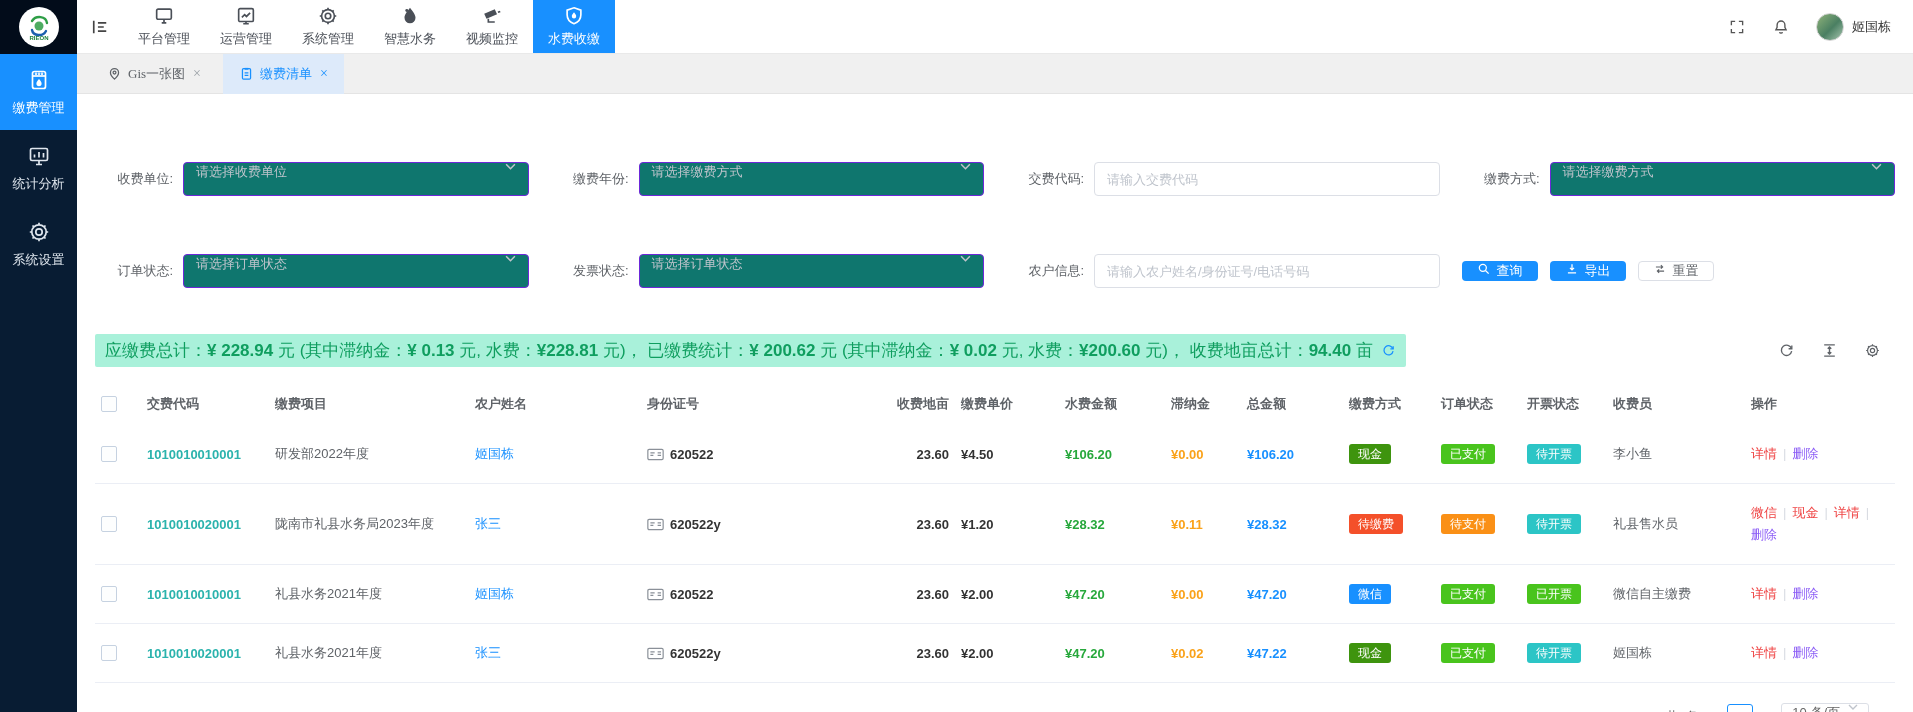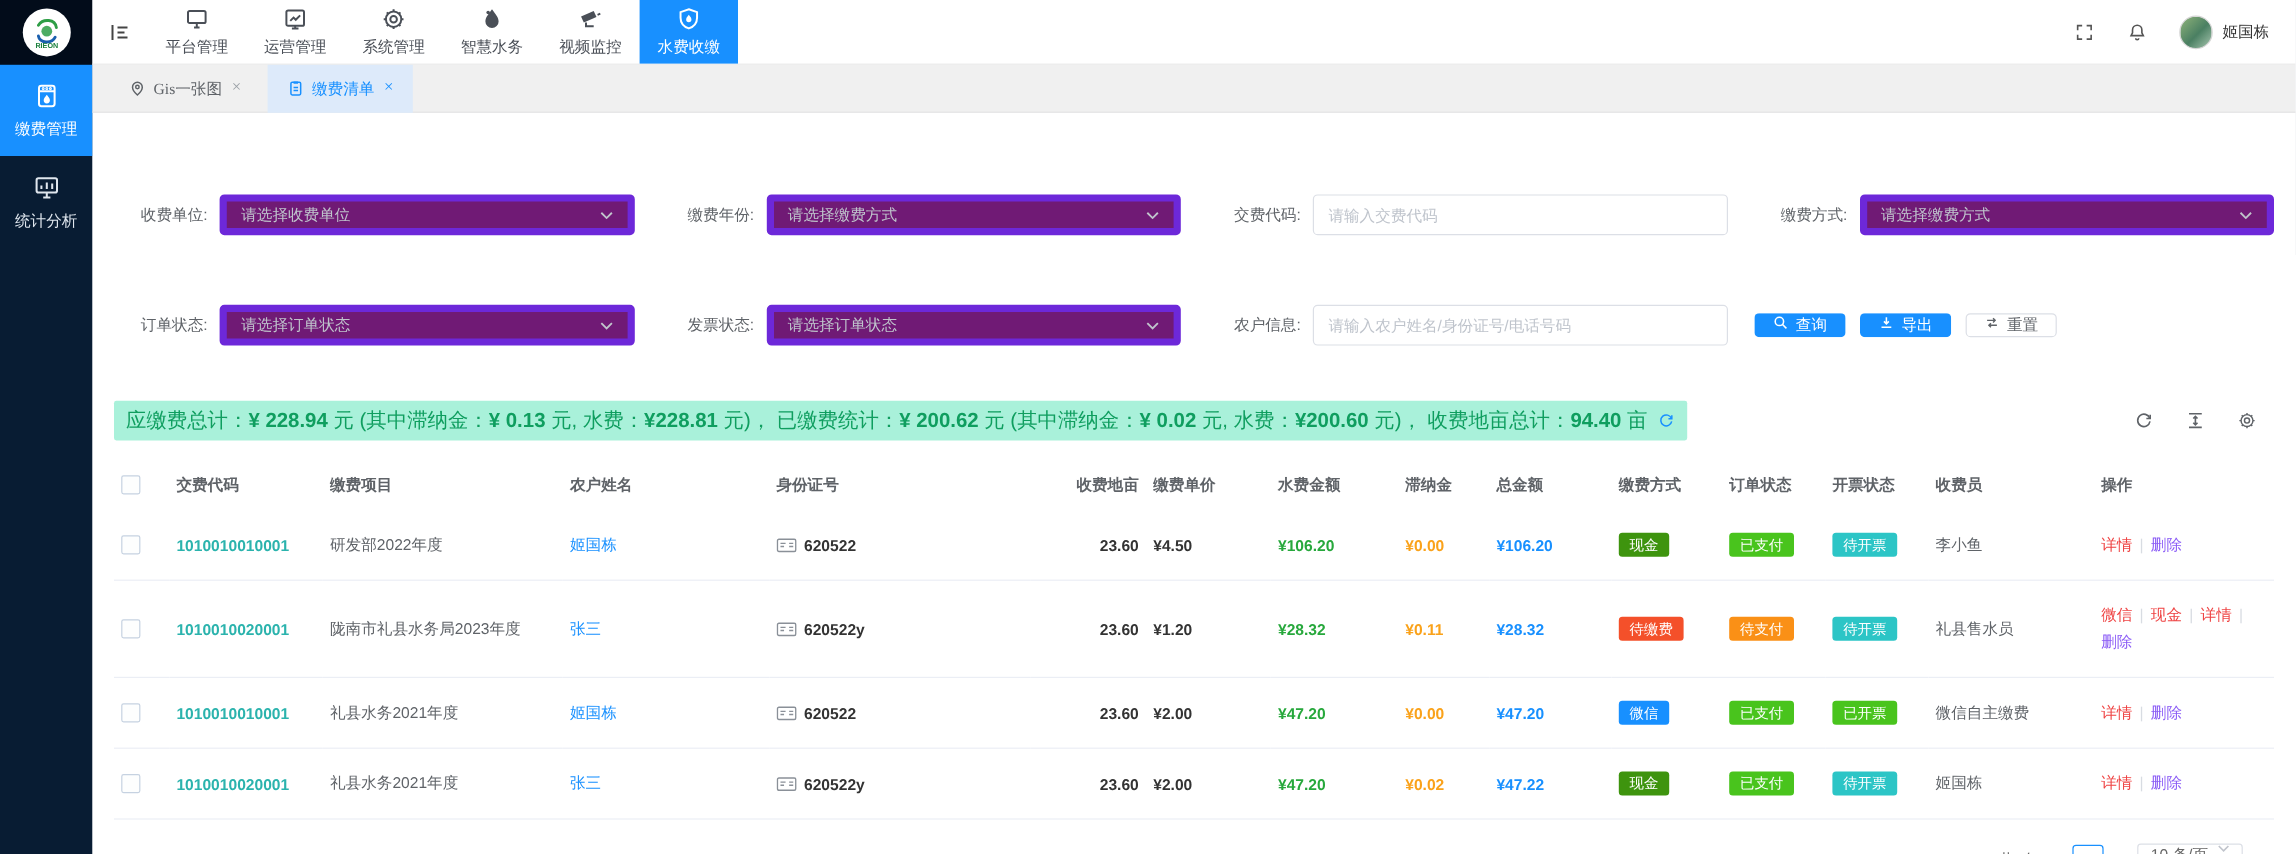--- a/index.html
+++ b/index.html
@@ -40,21 +40,21 @@
   .tab.active { background:#ddeafa; color:#1890ff; }
   .tab.active .close { color:#1890ff; }
 
   
   .content { flex:1; overflow:hidden; background:#eef0f4; display:flex; flex-direction:column; }
   .white-wrap { background:#fff; padding:28px 18px 26px 18px; }
 
   .filter-grid { display:grid; grid-template-columns:repeat(4,1fr); column-gap:22px; row-gap:18px; }
   .f-cell { display:flex; align-items:center;margin-top:40px; }
   .f-label { width:78px; flex:none; text-align:right; margin-right:10px; color:#5f6368; font-size:13px; }
-  .select-box { flex:1; height:34px; border:6px solid #6d28d9; border-radius:4px; background:#701a75; display:flex; align-items:center; padding:0 12px; cursor:pointer; }
+  .select-box { flex:1; height:34px; border:1px solid #6d28d9; border-radius:4px; background:#0f766e; display:flex; padding:0 12px; cursor:pointer; }
   .select-box .ph { color:#bfc4cc; flex:1; font-size:13px; }
   .select-box svg { width:11px; height:7px; color:#c0c4cc; }
   .text-input { flex:1; height:34px; border:1px solid #dcdfe6; border-radius:4px; padding:0 12px; font-size:13px; color:#333; outline:none; font-family:inherit; }
   .text-input::placeholder { color:#bfc4cc; }
   .btn-cell { display:flex; align-items:center; gap:12px; }
   .btn { height:20px; padding:0 14px; border-radius:4px; display:inline-flex; gap:6px; font-size:13px; cursor:pointer; border:1px solid transparent; }
   .btn svg { width:14px; height:14px; }
   .btn-primary { background:#1890ff; color:#fff; }
   .btn-plain { background:#fff; color:#5f6368; border-color:#dcdfe6; }
 
@@ -132,20 +132,28 @@
 
     <div class="side-item">
       <svg viewBox="0 0 24 24" fill="none" stroke="currentColor" stroke-width="1.7">
         <rect x="3.5" y="4.5" width="17" height="12" rx="1.5"></rect>
         <path d="M7.5 13.5v-3M12 13.5V8M16.5 13.5v-4.5"></path>
         <path d="M9 20.5h6M12 16.5v4"></path>
       </svg>
       <span class="lbl">统计分析</span>
     </div>
 
+    <div class="side-item">
+      <svg viewBox="0 0 24 24" fill="none" stroke="currentColor" stroke-width="1.7">
+        <circle cx="12" cy="12" r="3.2"></circle>
+        <circle cx="12" cy="12" r="7.2"></circle>
+        <path d="M12 2.8v2M12 19.2v2M2.8 12h2M19.2 12h2M5.5 5.5l1.4 1.4M17.1 17.1l1.4 1.4M18.5 5.5l-1.4 1.4M6.9 17.1l-1.4 1.4"></path>
+      </svg>
+      <span class="lbl">系统设置</span>
+    </div>
   </aside>
 
   <div class="main">
 
     <header class="topnav">
       <div class="menu-toggle">
         <svg viewBox="0 0 24 24" fill="none" stroke="currentColor" stroke-width="2">
           <path d="M4.5 4.5v15M9.5 7h10M9.5 12h7M9.5 17h10"></path>
         </svg>
       </div>

